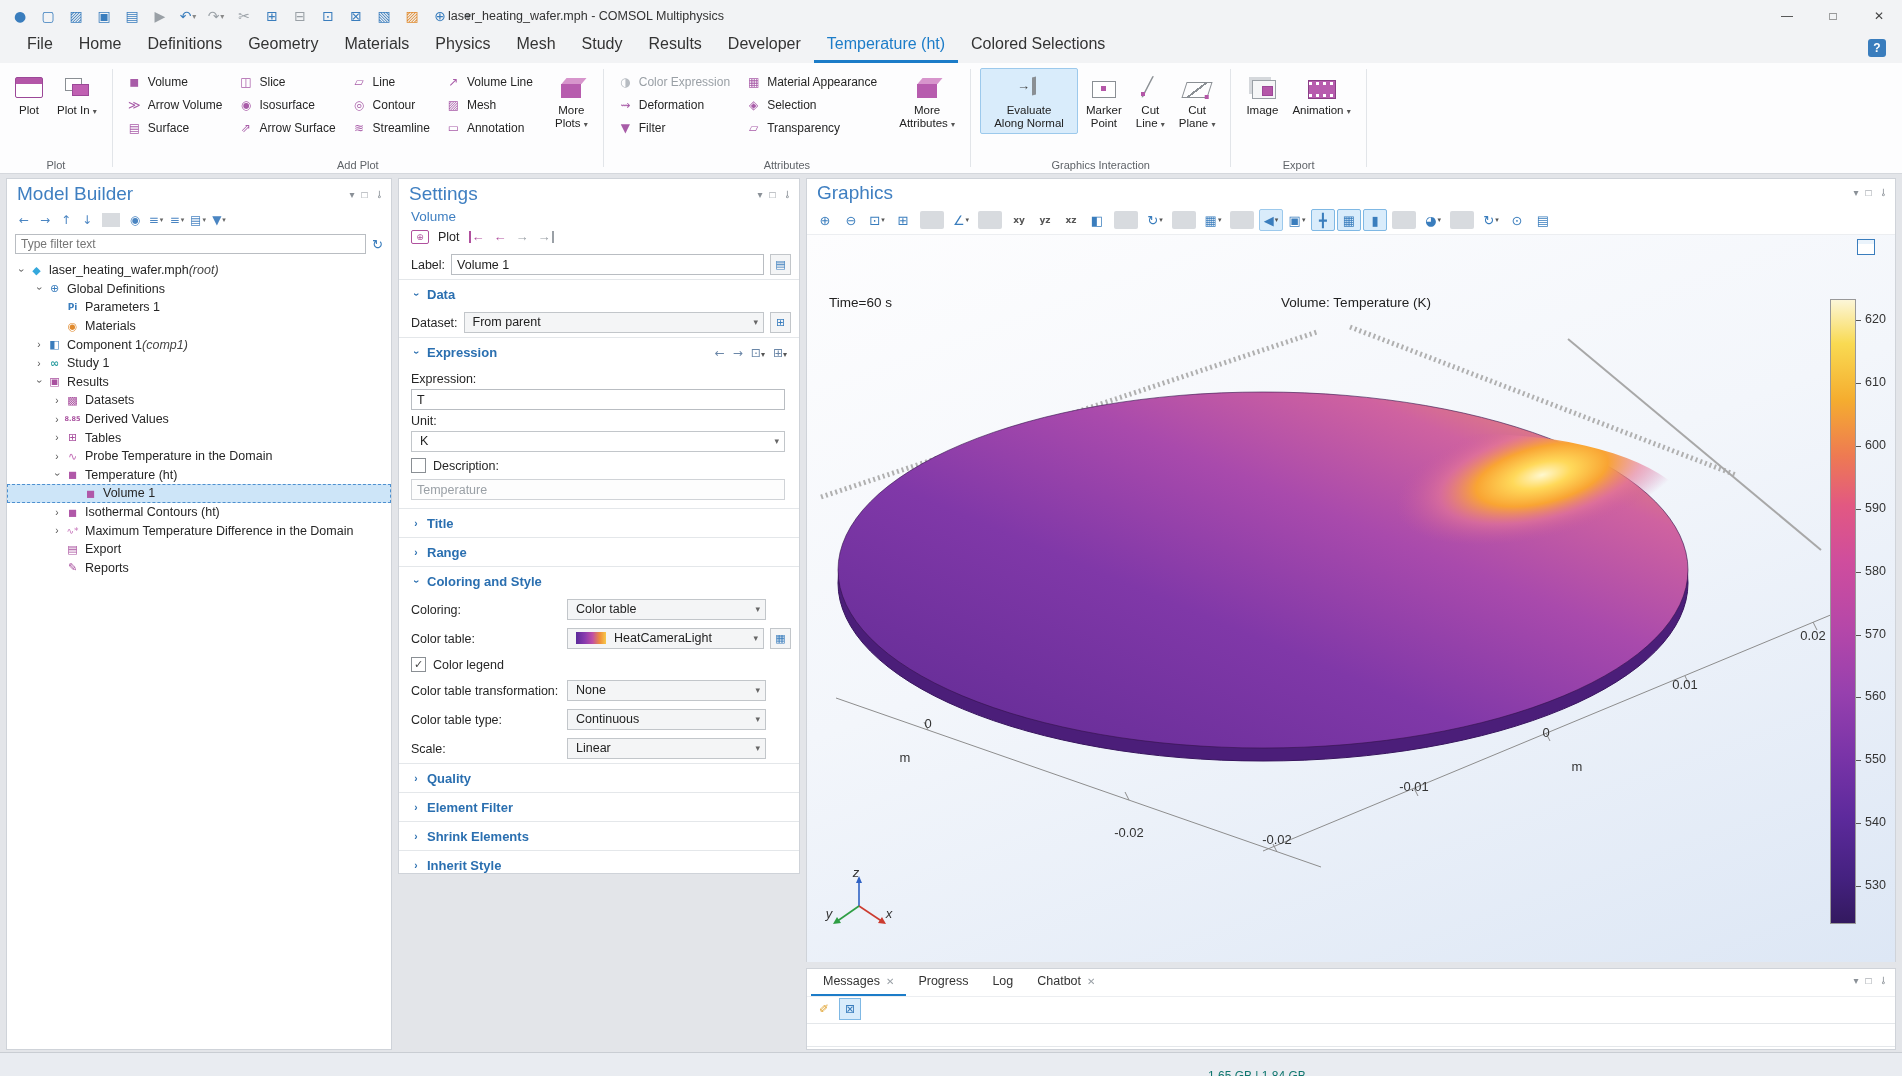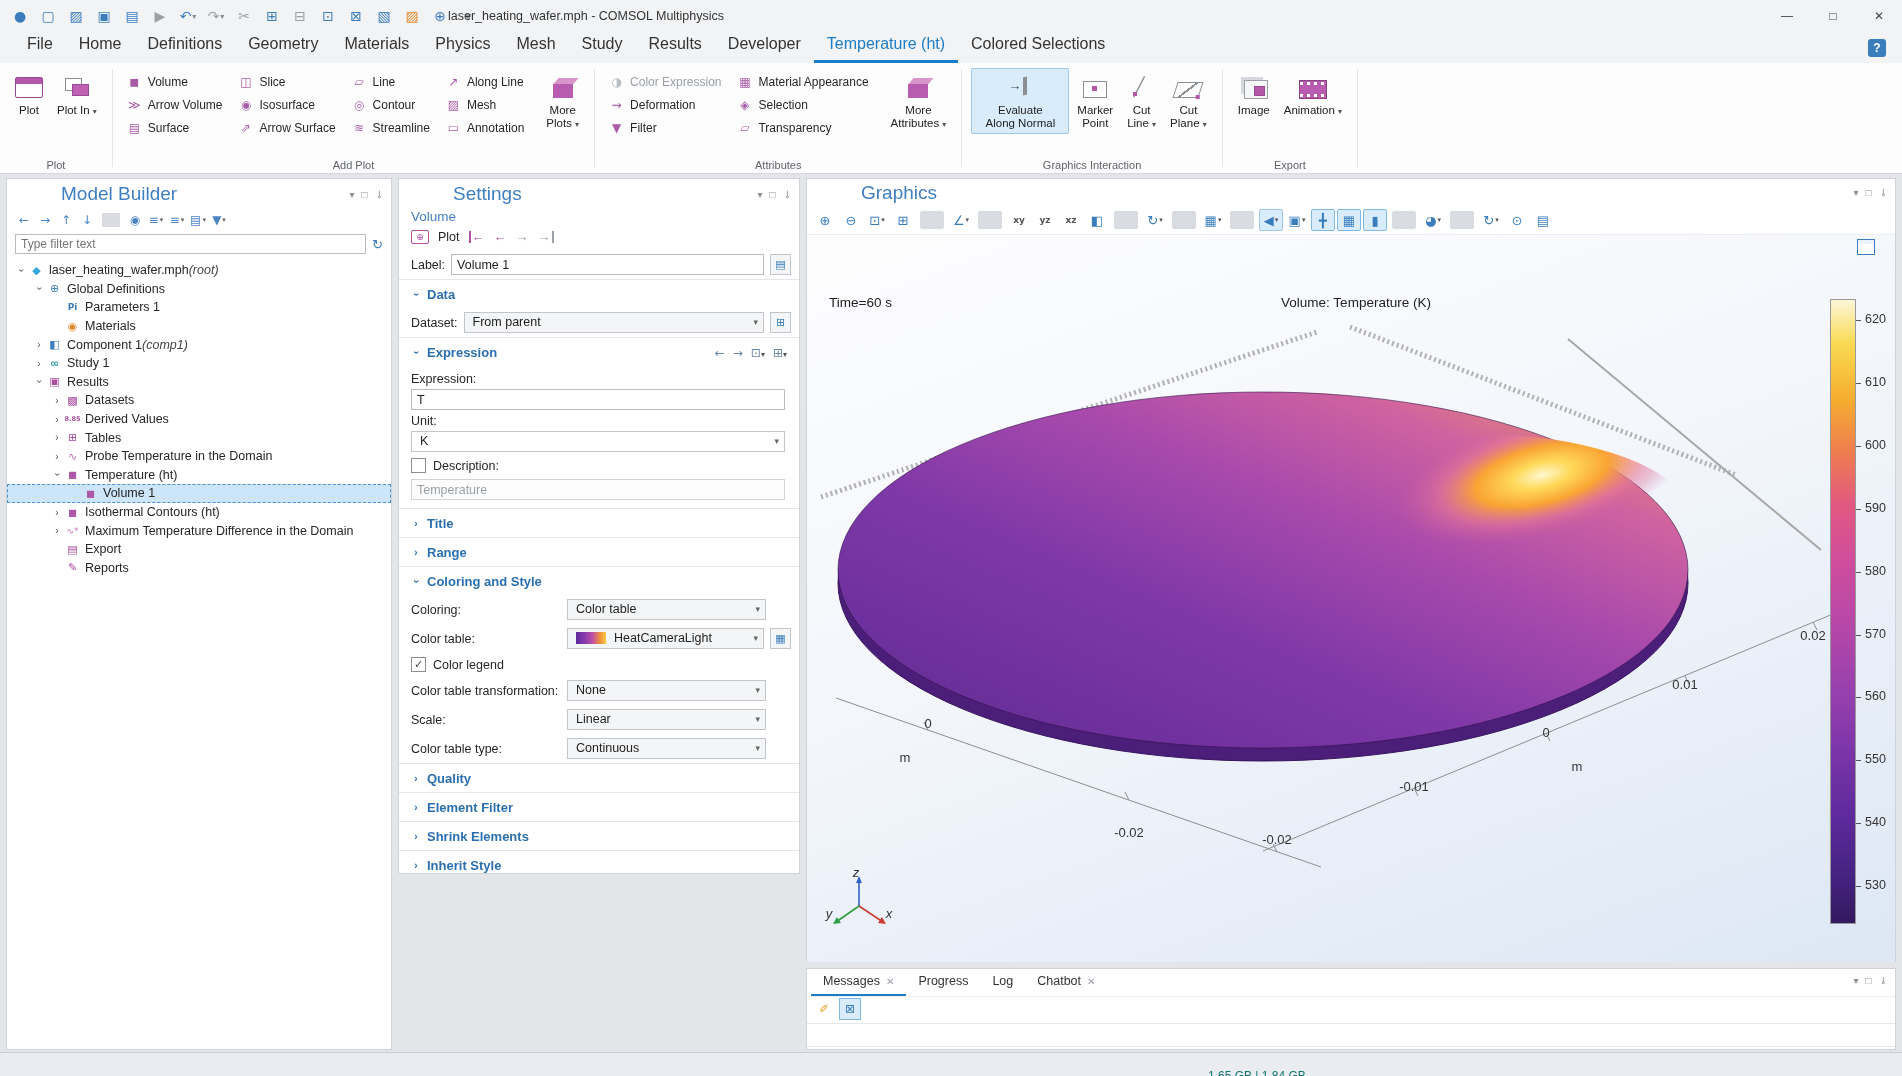--- a/index.html
+++ b/index.html
@@ -58,21 +58,21 @@
   .bi-cutplane{width:24px;height:14px;border:1px solid #8a8f94;transform:skewX(-18deg);margin-top:5px;background:linear-gradient(135deg,transparent 46%,#8a8f94 46% 54%,transparent 54%);position:relative;}
   .bi-cutplane::after{content:"";position:absolute;right:-2px;bottom:-2px;width:4px;height:4px;background:#b457a8;transform:skewX(18deg);}
   .bi-image{position:relative;width:22px;height:17px;border:1px solid #9aa0a6;background:#f5f6f7;box-shadow:-4px -4px 0 -1px #d5d8dc;margin:5px 0 0 4px;}
   .bi-image::after{content:"";position:absolute;right:2px;bottom:2px;width:9px;height:8px;background:#b457a8;border:1px solid #9c4898;}
   .bi-anim{width:26px;height:17px;background:#b75cae;border:1px solid #8a3f86;margin-top:4px;
     background-image:repeating-linear-gradient(90deg,#fff 0 3px,transparent 3px 7px),repeating-linear-gradient(90deg,#fff 0 3px,transparent 3px 7px);
     background-size:100% 3px,100% 3px;background-position:0 1px,0 13px;background-repeat:no-repeat;}
 
   
   .panel{position:absolute;background:#fff;border:1px solid #cfd3d9;box-sizing:border-box;}
-  .phead{display:flex;align-items:center;height:30px;padding:0 8px 0 10px;margin-left:44px;}
+  .phead{display:flex;align-items:center;height:30px;padding:0 8px 0 10px;}
   .ptitle{font-size:19px;color:#3f7fc1;}
   .pctrls{margin-left:auto;display:flex;gap:7px;color:#8a9097;font-size:10px;}
   .pctrls .pc{cursor:pointer;}
   .pin{display:inline-block;transform:rotate(90deg);}
 
   
   #mb-panel{left:6px;top:178px;width:386px;height:872px;}
   .mb-toolbar{display:flex;align-items:center;gap:3px;height:22px;padding:0 8px;}
   .tbtn{min-width:18px;height:18px;display:flex;align-items:center;justify-content:center;font-size:12px;color:#4a85c2;cursor:pointer;}
   .tsep{width:1px;height:14px;background:#d8dbdf;margin:0 3px;}
@@ -329,21 +329,21 @@
             <span>Contour</span>
           </span>
 
           <span class="sitem">
             <span class="ico">≋</span>
             <span>Streamline</span>
           </span>
 
           <span class="sitem">
             <span class="ico">↗</span>
-            <span>Along Line</span>
+            <span>Volume Line</span>
           </span>
 
           <span class="sitem">
             <span class="ico">▨</span>
             <span>Mesh</span>
           </span>
 
           <span class="sitem">
             <span class="ico">▭</span>
             <span>Annotation</span>
@@ -731,27 +731,27 @@
     <div class="cbrow">
       <span class="cb">✓</span>
       <span>Color legend</span>
     </div>
     <div class="srow">
       <label style="width:150px">Color table transformation:</label>
       <span class="dd grow">None</span>
       <span style="width:19px"></span>
     </div>
     <div class="srow">
+      <label style="width:150px">Color table type:</label>
+      <span class="dd grow">Continuous</span>
+      <span style="width:19px"></span>
+    </div>
+    <div class="srow">
       <label style="width:150px">Scale:</label>
       <span class="dd grow">Linear</span>
-      <span style="width:19px"></span>
-    </div>
-    <div class="srow">
-      <label style="width:150px">Color table type:</label>
-      <span class="dd grow">Continuous</span>
       <span style="width:19px"></span>
     </div>
 
     <div class="ssec-h">
       <span class="exp">›</span>
       <span>Quality</span>
     </div>
     <div class="ssec-h">
       <span class="exp">›</span>
       <span>Element Filter</span>

